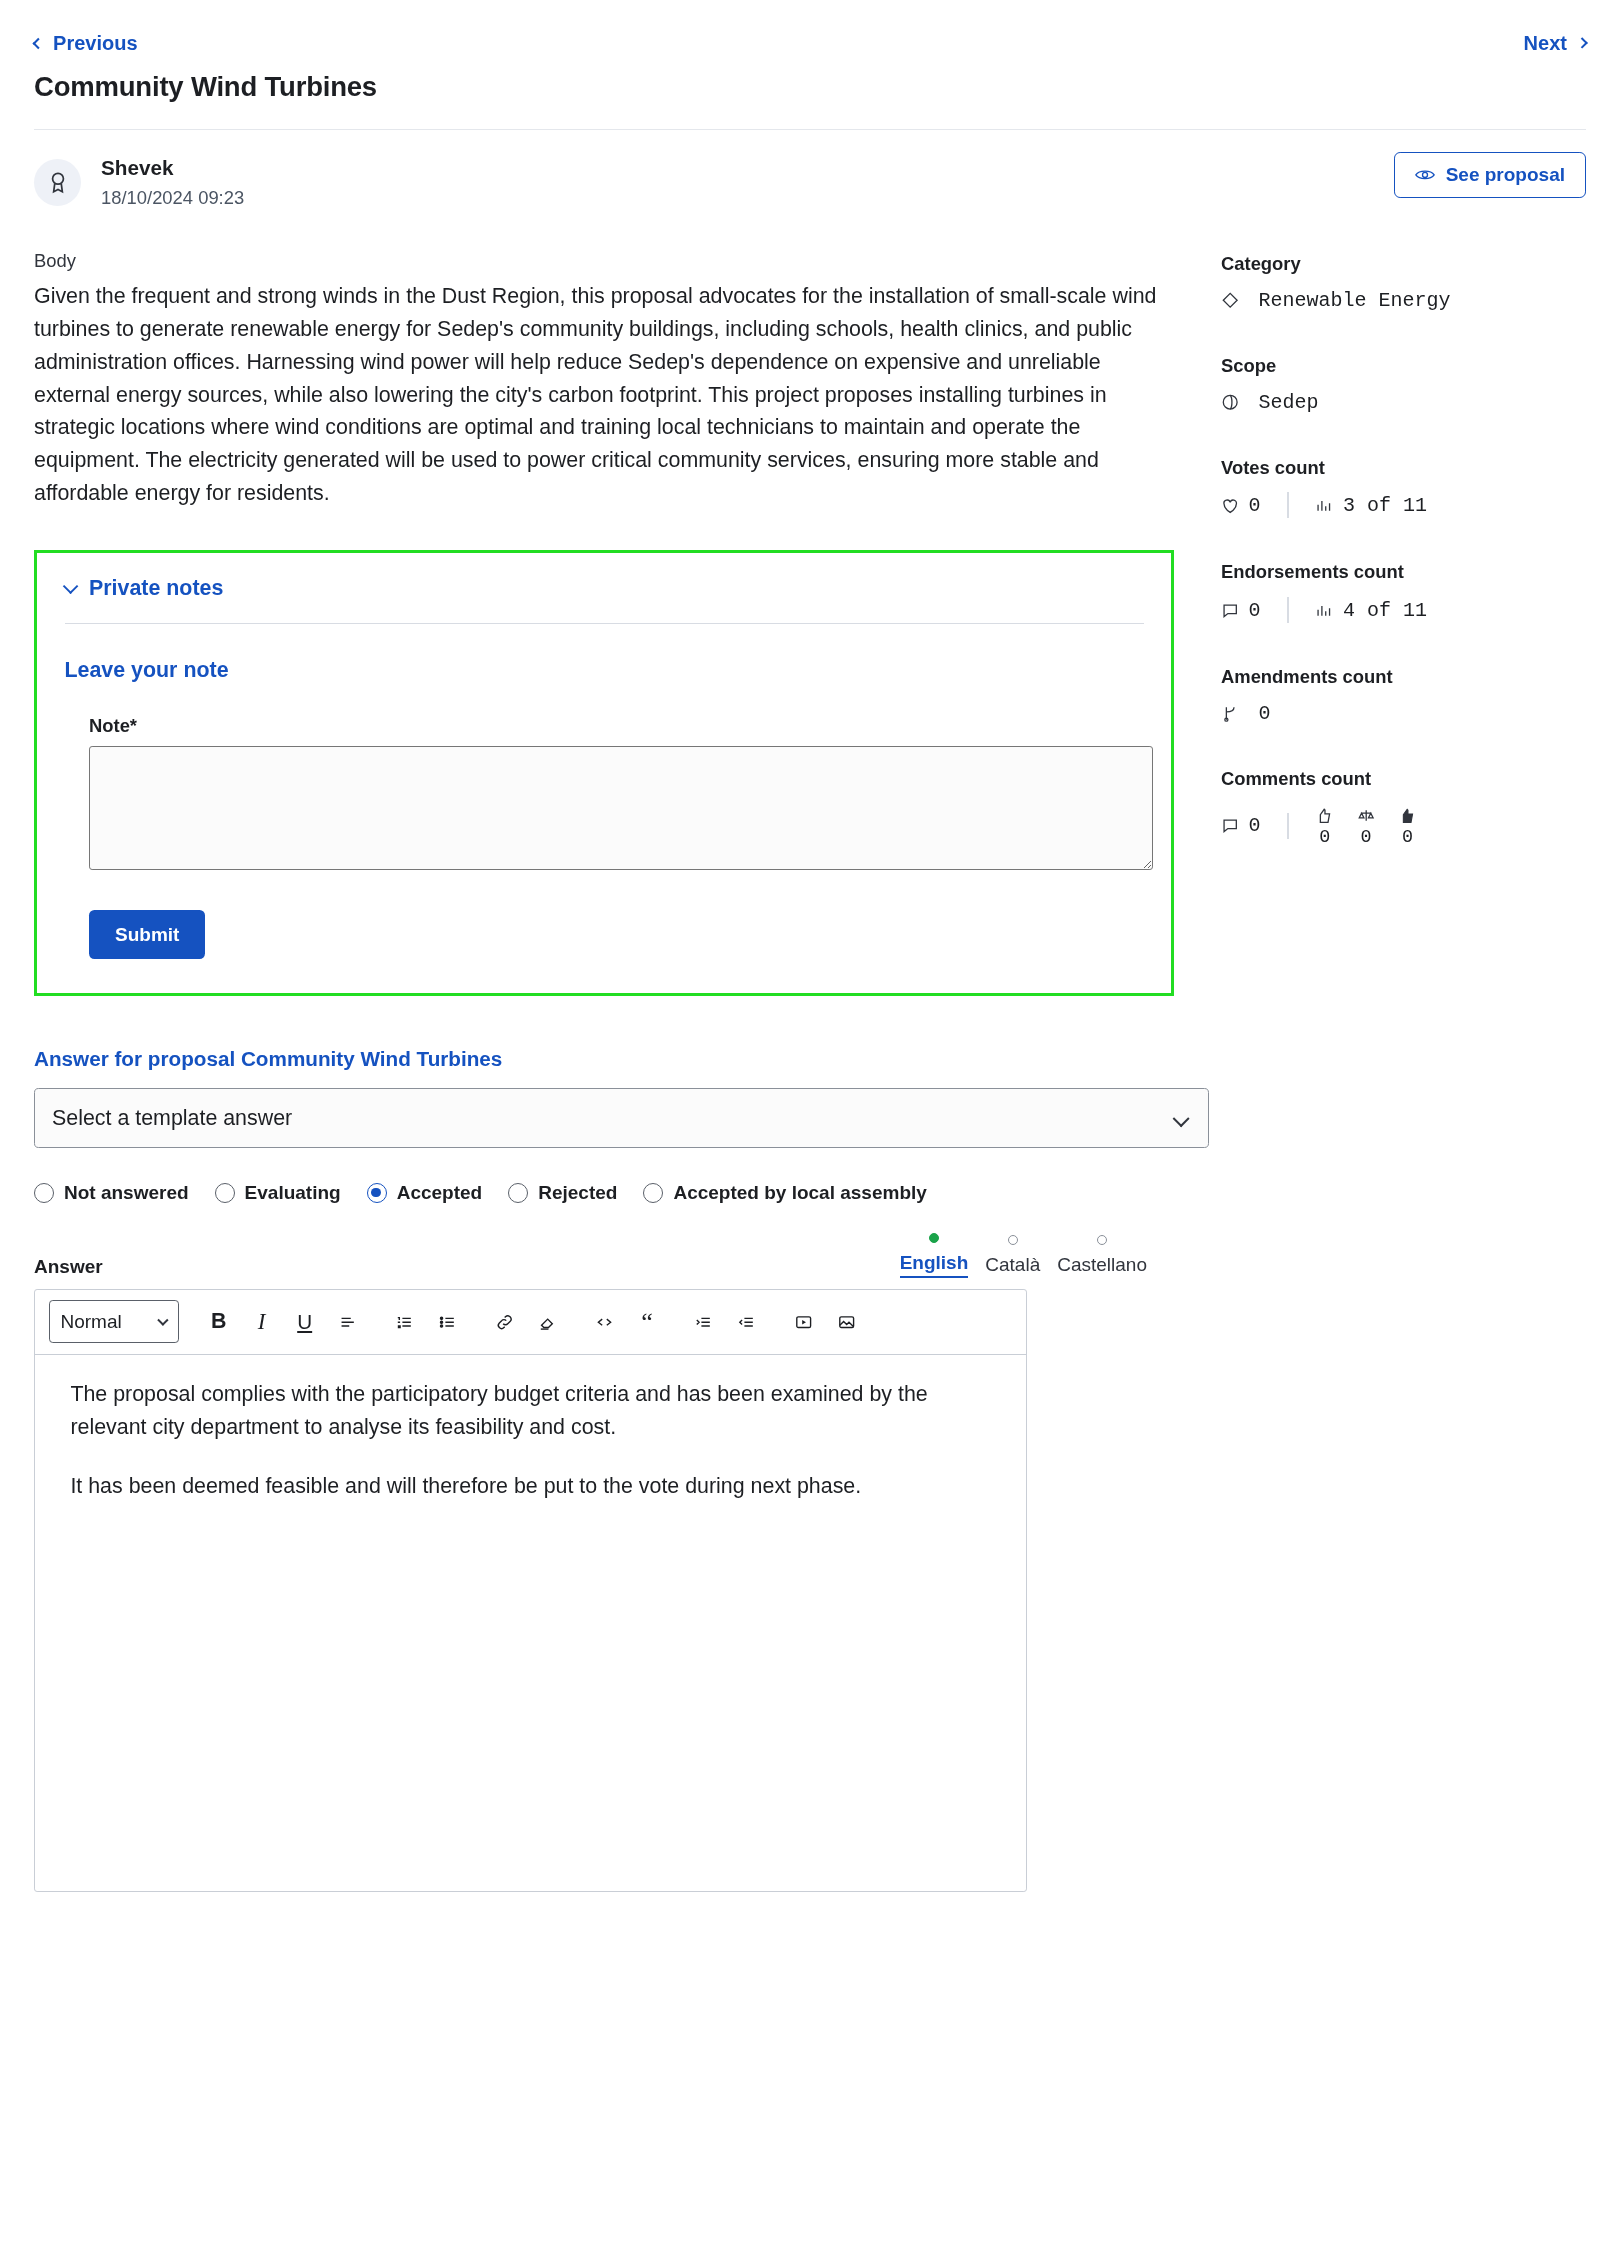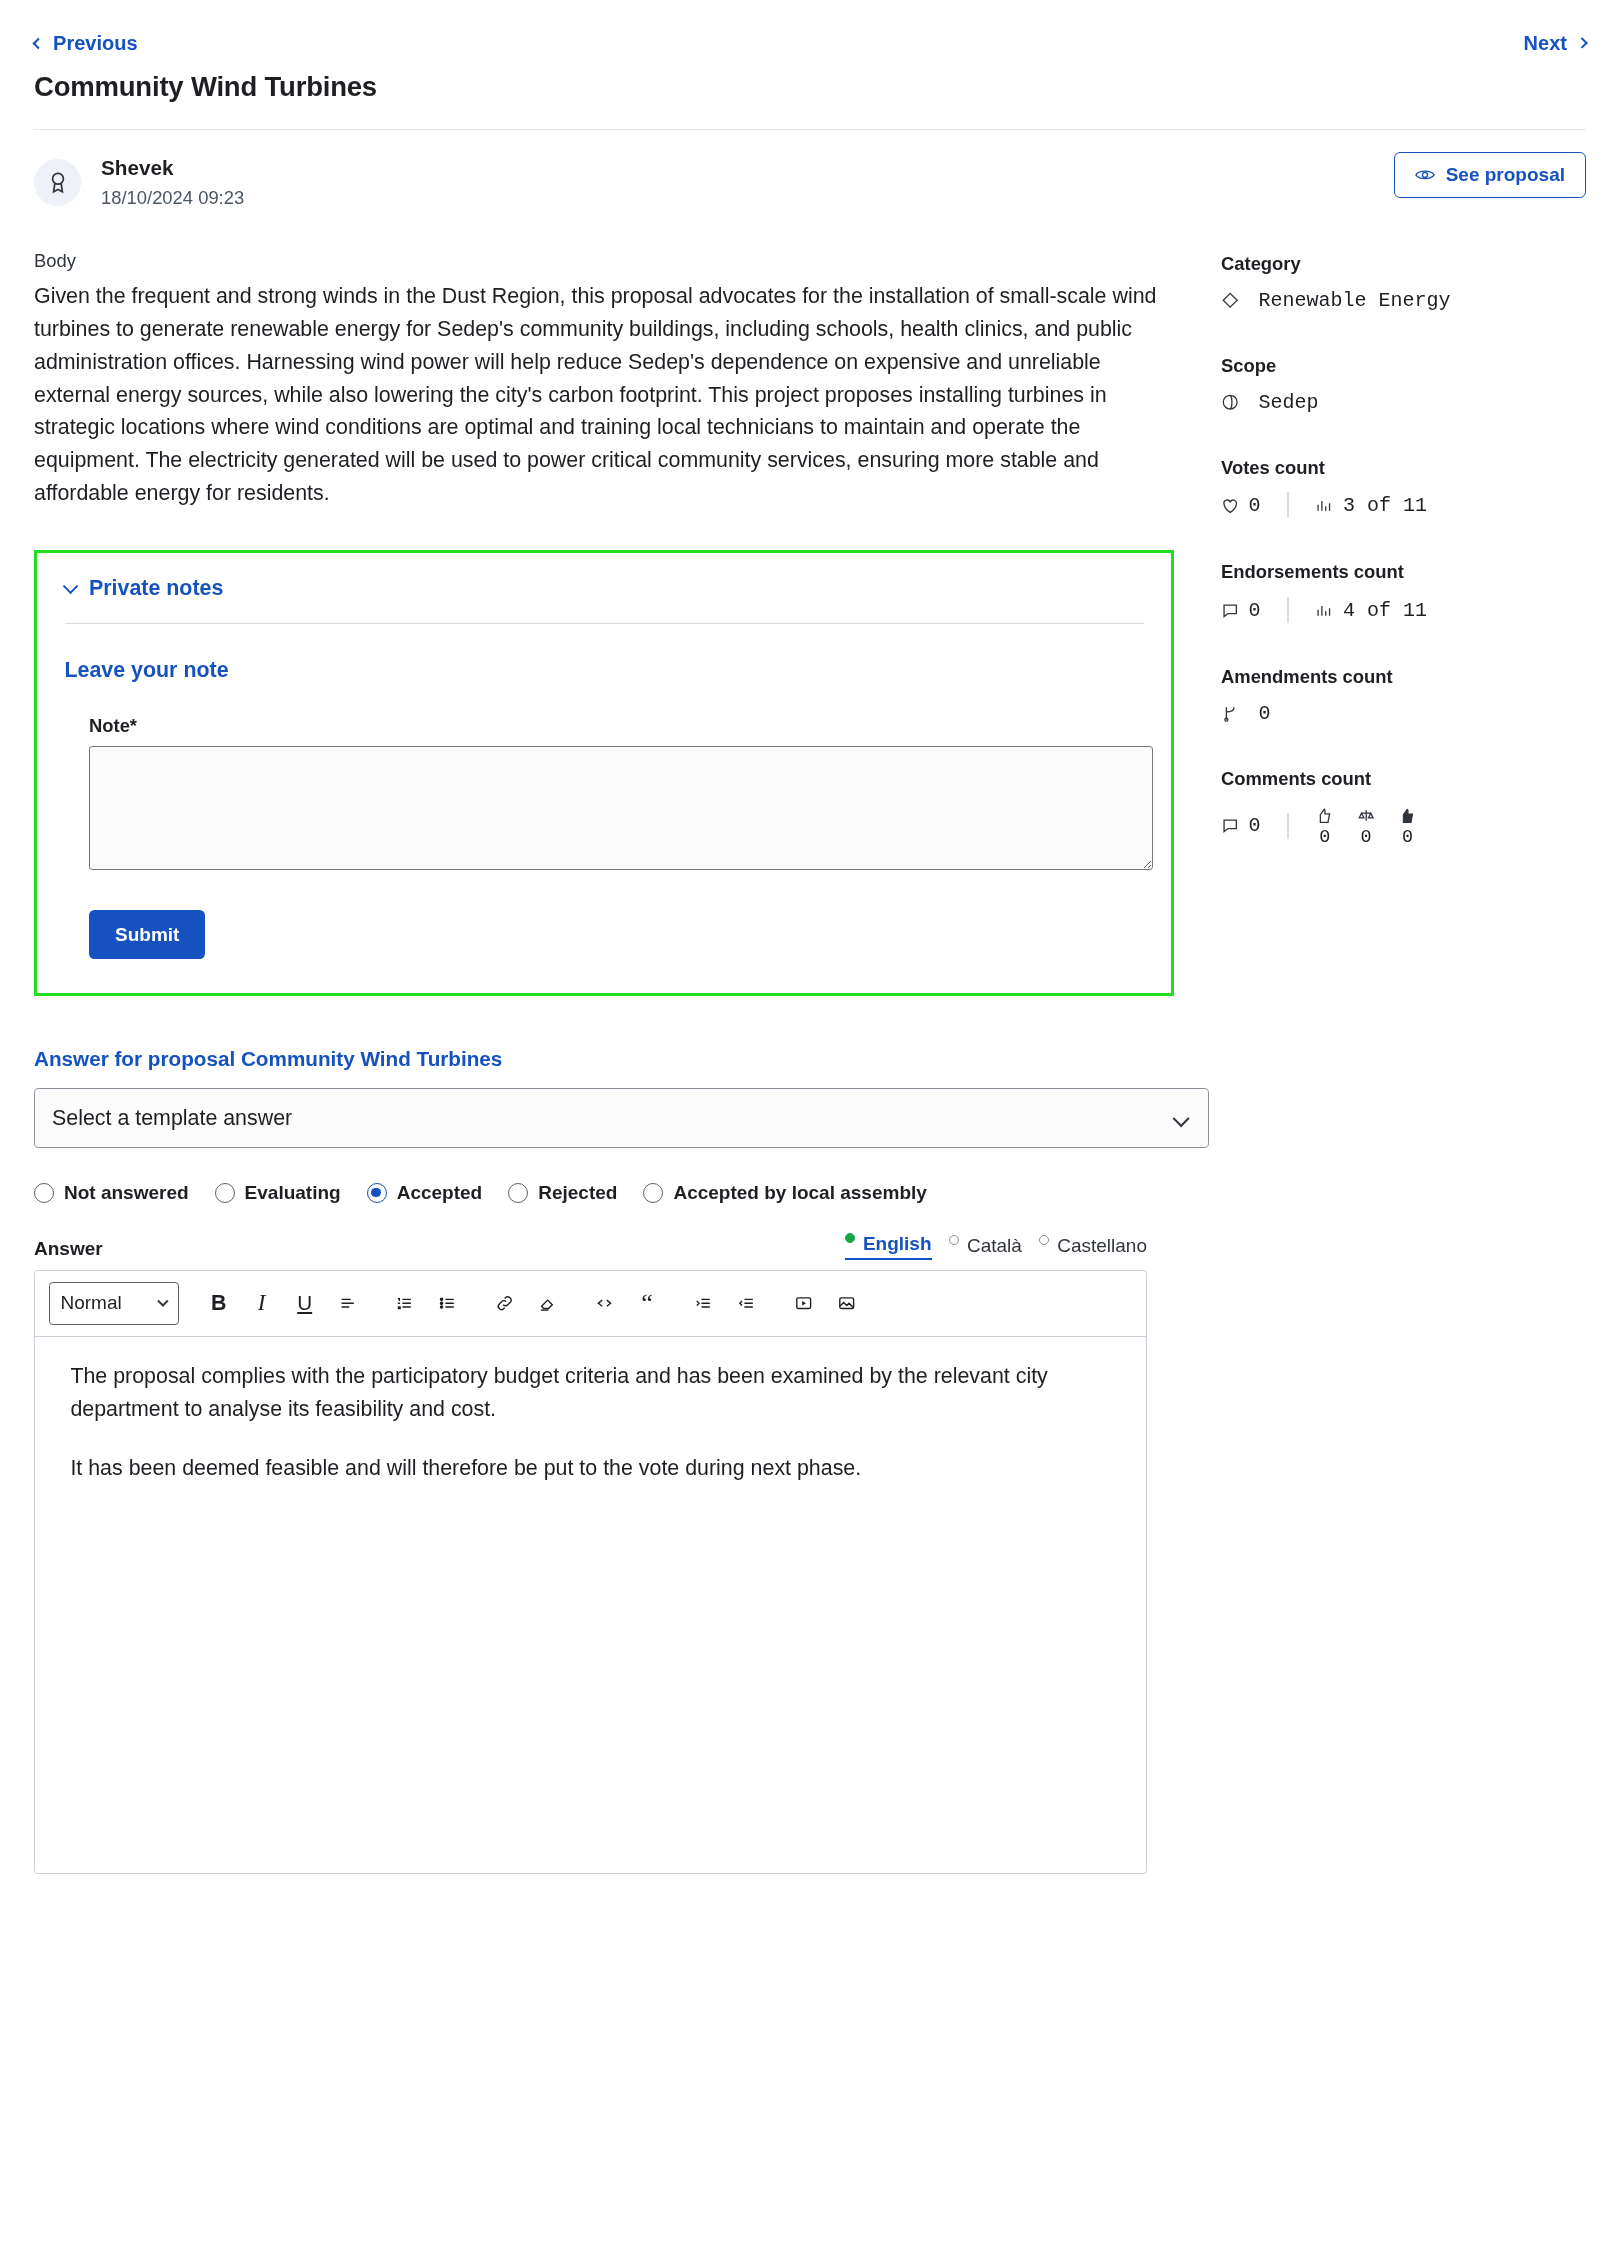--- a/index.html
+++ b/index.html
@@ -271,40 +271,42 @@
     color: #1d1f23;
   }
   .lang-tabs {
     display: flex;
     align-items: center;
     gap: 17px;
     font-size: 19px;
   }
   .lang {
     display: flex;
+    align-items: center;
     gap: 8.4px;
     color: #31353d;
     cursor: pointer;
+    flex-direction: column;
   }
   .lang.active {
     color: #1552c0;
     font-weight: bold;
     border-bottom: 2.3px solid #1552c0;
     padding-bottom: 2.3px;
   }
   .dot {
     width: 10px; height: 10px;
     border-radius: 50%;
     border: 1.5px solid #8a9099;
     flex: none;
   }
   .dot.filled { background: #1aa34a; border-color: #1aa34a; }
 
   .editor {
-    width: 1113px;
+    width: 993px;
     border: 1.5px solid #c9ced6;
     border-radius: 3.1px;
     background: #fff;
   }
   .toolbar {
     display: flex;
     align-items: center;
     gap: 0;
     border-bottom: 1.5px solid #c9ced6;
     padding: 10.7px 13.8px;

